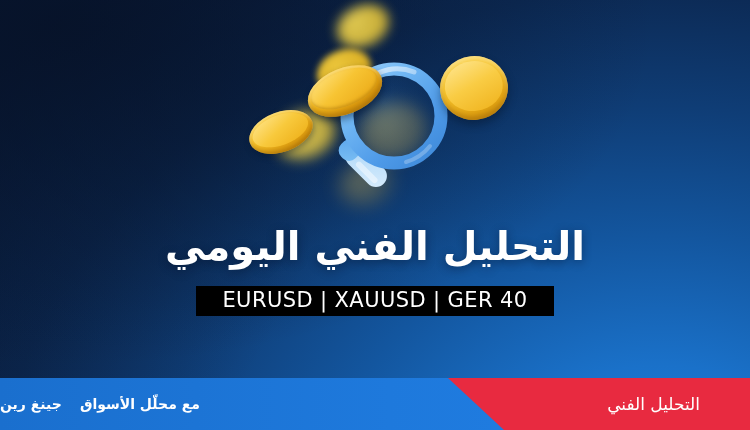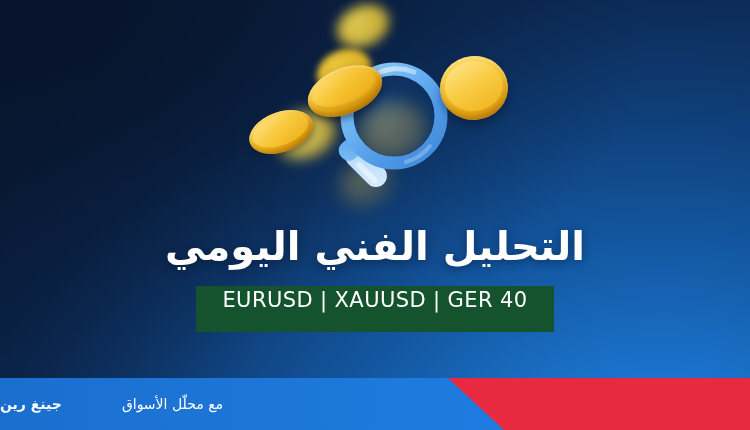--- a/index.html
+++ b/index.html
@@ -116,26 +116,26 @@
     font-weight:700;
     letter-spacing:.2px;
     direction:rtl;
     text-shadow:0 2px 10px rgba(4,16,38,.45);
   }
   .badge-wrap{
     position:absolute;left:0;right:0;top:286px;text-align:center;
   }
   .badge{
     display:inline-block;
-    background:#14532d;
+    background:#000000;
     color:#ffffff;
     font-size:21px;line-height:26px;
     font-weight:400;
     letter-spacing:.4px;
-    padding:1px 26px 19px 26px;
+    padding:1px 26px 3px 26px;
     min-width:248px;
     direction:ltr;
   }
 
   
   .footer{
     position:absolute;left:0;right:0;bottom:0;height:52px;
   }
   .footer-blue{
     position:absolute;inset:0;
@@ -147,21 +147,21 @@
     clip-path:polygon(18px 0, 100% 0, 100% 100%, 74px 100%);
   }
   .footer-left-text{
     position:absolute;left:0;top:0;height:52px;width:240px;
     display:flex;align-items:center;justify-content:flex-end;
     direction:rtl;
     color:#ffffff;
     font-size:14px;line-height:20px;
     white-space:nowrap;
   }
-  .footer-left-text .analyst-label{font-weight:400;margin-left:42px;}
+  .footer-left-text .analyst-label{font-weight:700;}
   .footer-left-text .analyst-name{font-weight:700;margin-right:18px;}
   .footer-right-text{
     position:absolute;right:50px;top:0;height:52px;
     display:flex;align-items:center;
     direction:rtl;
     color:#ffffff;
     font-size:17px;line-height:24px;
     font-weight:400;
     white-space:nowrap;
   }
@@ -245,15 +245,16 @@
 
   <div class="footer">
     <div class="footer-blue"></div>
     <div class="footer-red"></div>
 
     <div class="footer-left-text">
       <span class="analyst-label">مع محلّل الأسواق</span>
       <span class="analyst-name">جينغ رين</span>
     </div>
 
+    <div class="footer-right-text">التحليل الفني</div>
   </div>
 
 </div>
 
 </body></html>

